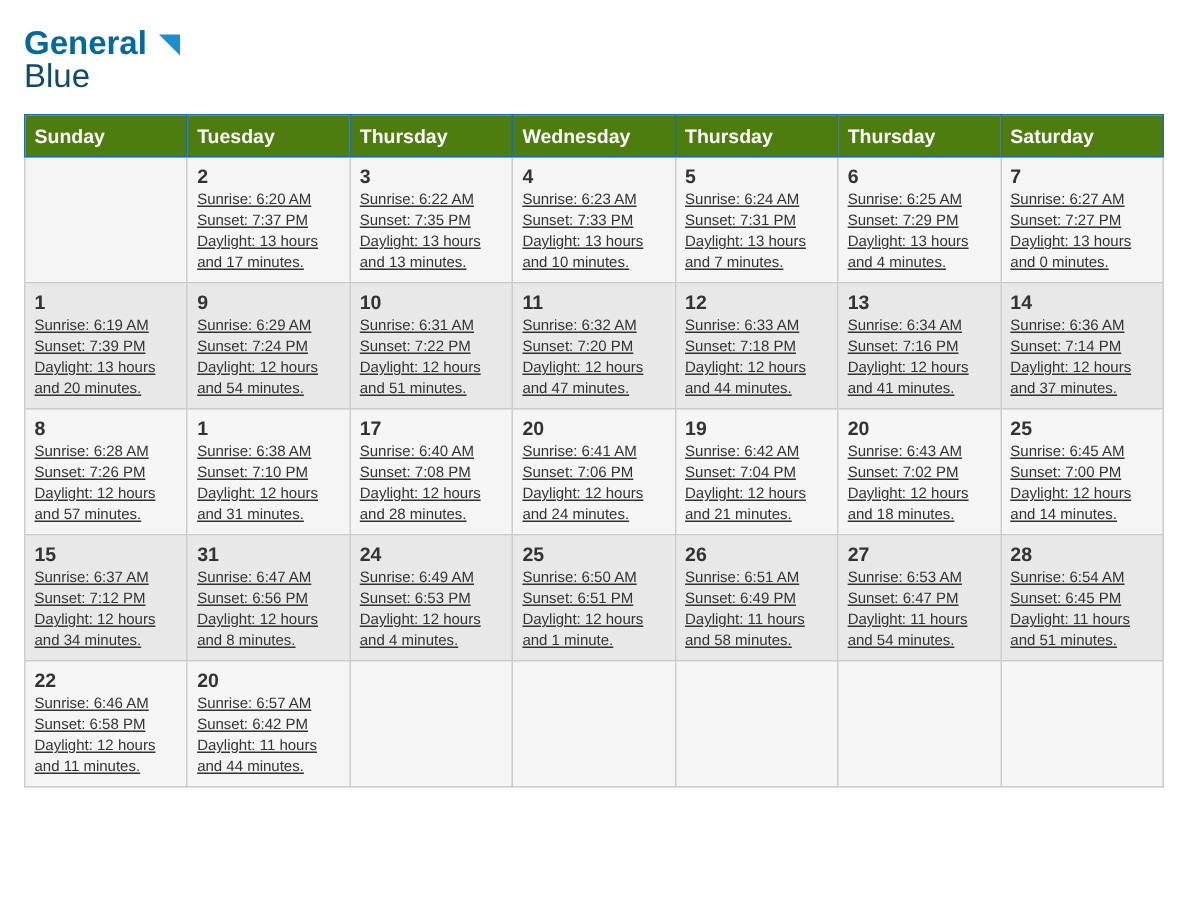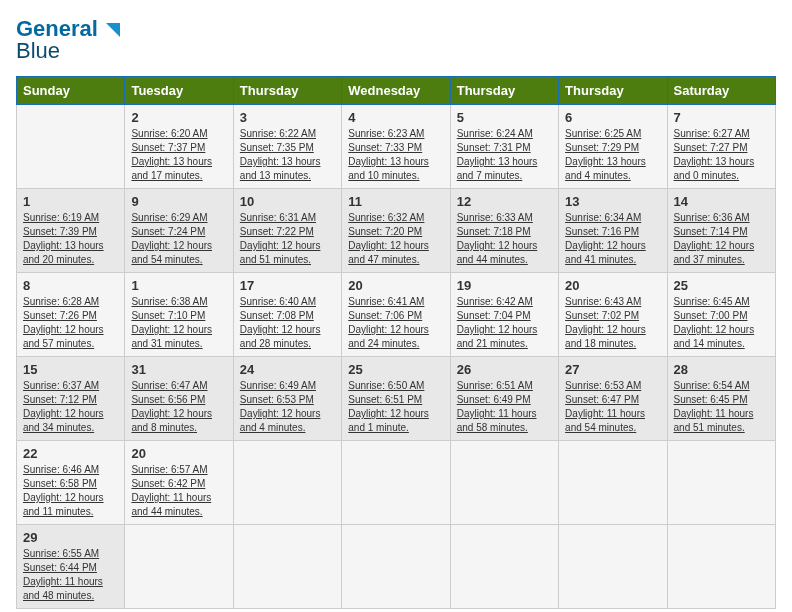--- a/index.html
+++ b/index.html
@@ -236,26 +236,14 @@
         <td>
           <span class="day-num">20</span>
           <div class="day-info">Sunrise: 6:57 AM<br>Sunset: 6:42 PM<br>Daylight: 11 hours and 44 minutes.</div>
         </td>
         <td class="empty-cell"></td>
         <td class="empty-cell"></td>
         <td class="empty-cell"></td>
         <td class="empty-cell"></td>
         <td class="empty-cell"></td>
       </tr>
-      <tr>
-        <td>
-          <span class="day-num">29</span>
-          <div class="day-info">Sunrise: 6:55 AM<br>Sunset: 6:44 PM<br>Daylight: 11 hours and 48 minutes.</div>
-        </td>
-        <td class="empty-cell"></td>
-        <td class="empty-cell"></td>
-        <td class="empty-cell"></td>
-        <td class="empty-cell"></td>
-        <td class="empty-cell"></td>
-        <td class="empty-cell"></td>
-      </tr>
     </tbody>
 </table>
 
 </body></html>

